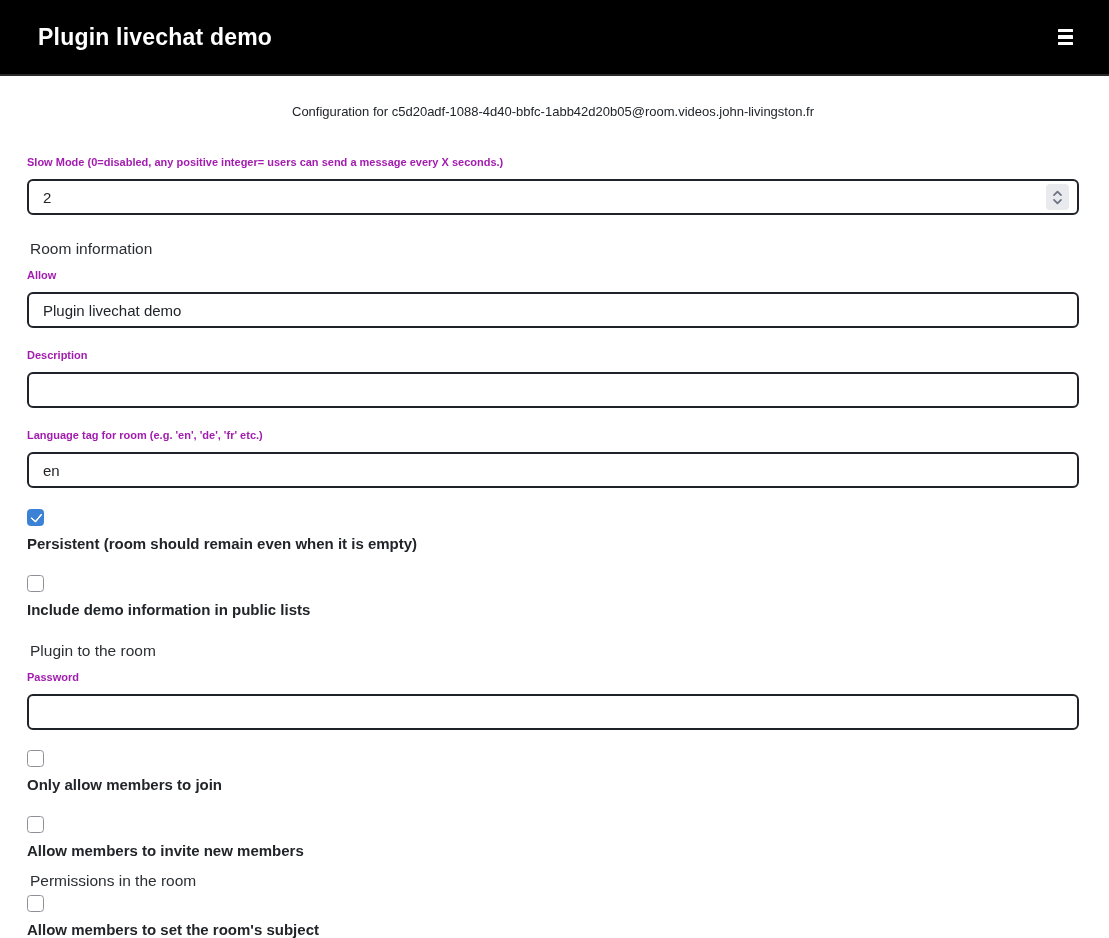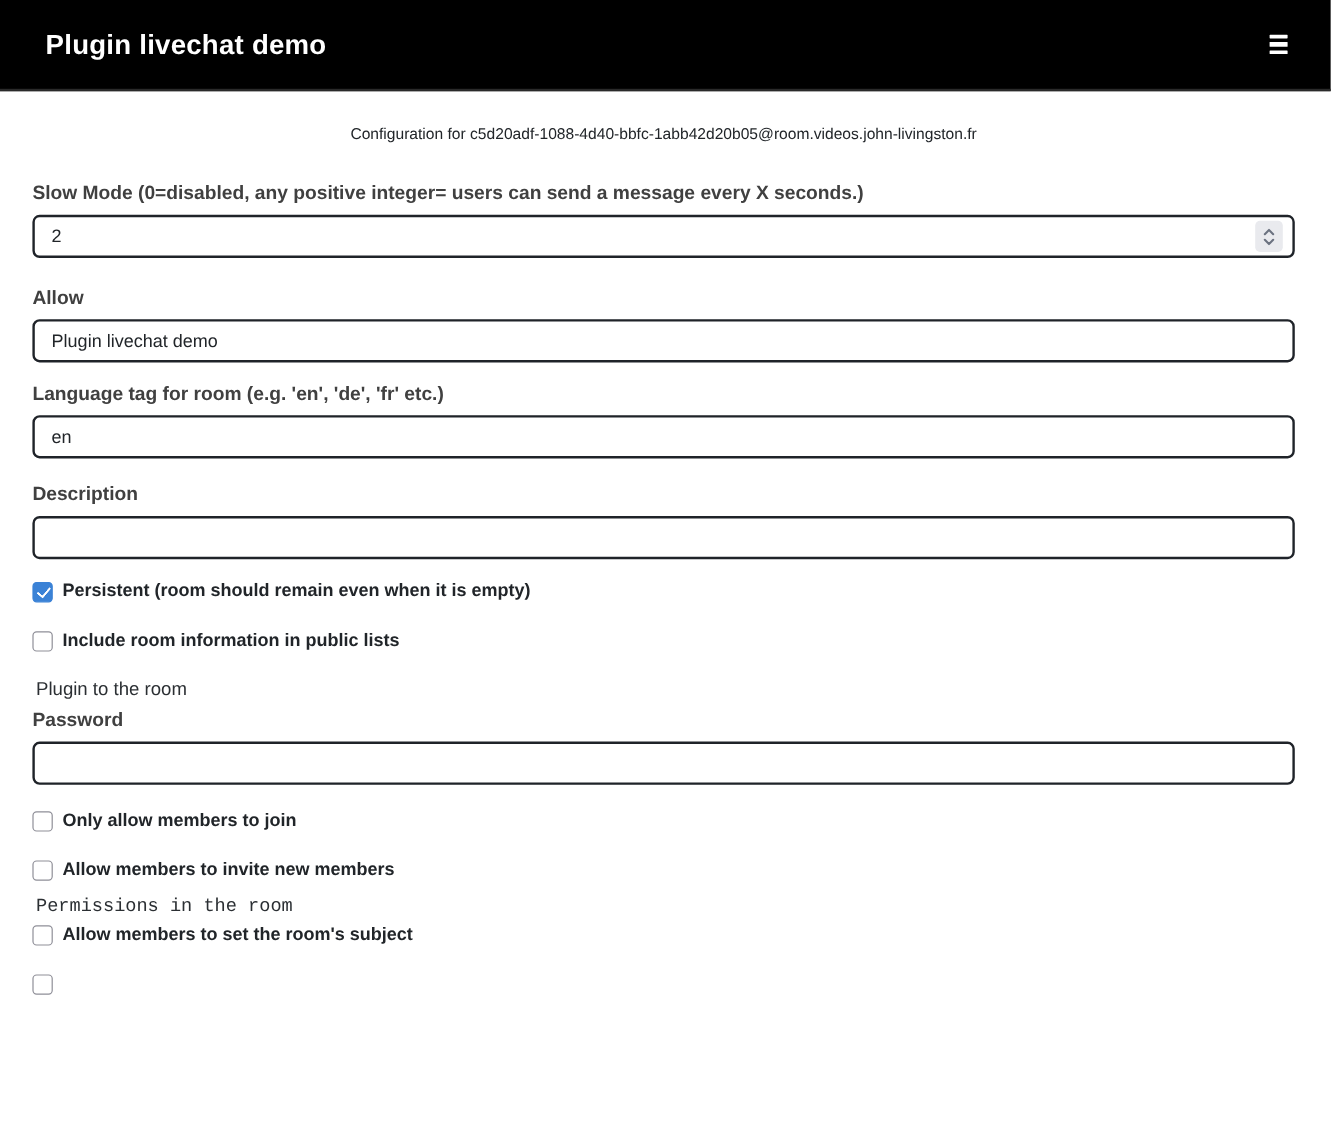--- a/index.html
+++ b/index.html
@@ -64,25 +64,25 @@
   .section-legend {
     margin: 0 0 6px 0;
     padding-left: 3px;
     font-size: 15.5px;
     color: #2b2f33;
     line-height: 20px;
   }
   .field { margin: 0; }
   .field-label {
     display: block;
-    font-size: 16px;
+    font-size: 11px;
     font-weight: bold;
     line-height: 20px;
     margin-bottom: 7px;
-    color: #404040;
+    color: #a21caf;
   }
   .text-input {
     display: block;
     width: 100%;
     height: 36px;
     padding: 6px 14px;
     font-family: "Liberation Sans", sans-serif;
     font-size: 15px;
     color: #212529;
     background: #ffffff;
@@ -102,24 +102,25 @@
     background: #e9eaee;
     border-radius: 4px;
     display: flex;
     align-items: center;
     justify-content: center;
     cursor: pointer;
   }
   
   .check-row {
     display: flex;
-    align-items: center;
+    align-items: flex-start;
     gap: 8px;
     cursor: pointer;
     min-height: 20px;
+    flex-direction: column;
   }
   .checkbox {
     flex: none;
     width: 17px; height: 17px;
     background: #ffffff;
     border: 1.5px solid #8f8f98;
     border-radius: 3.5px;
     position: relative;
     display: inline-block;
   }
@@ -167,64 +168,65 @@
       <input class="text-input" type="text" value="2" style="">
       <span class="stepper">
         <svg width="13" height="17" viewBox="0 0 13 17">
           <path d="M3 6.2 L6.5 2.6 L10 6.2" stroke="#6b7280" stroke-width="1.7" fill="none" stroke-linecap="round" stroke-linejoin="round"></path>
           <path d="M3 10.8 L6.5 14.4 L10 10.8" stroke="#6b7280" stroke-width="1.7" fill="none" stroke-linecap="round" stroke-linejoin="round"></path>
         </svg>
       </span>
     </div>
   </div>
 
+  <div class="section-legend">Room information</div>
 
   <div class="field mb-md">
     <label class="field-label">Allow</label>
     <input class="text-input" type="text" value="Plugin livechat demo" style="">
   </div>
 
+  <div class="field mb-md">
+    <label class="field-label">Description</label>
+    <input class="text-input" type="text" value="" style="">
+  </div>
+
   <div class="field mb-chk">
     <label class="field-label">Language tag for room (e.g. 'en', 'de', 'fr' etc.)</label>
     <input class="text-input" type="text" value="en" style="">
   </div>
 
-  <div class="field mb-md">
-    <label class="field-label">Description</label>
-    <input class="text-input" type="text" value="" style="">
-  </div>
-
   <label class="check-row mb-chk">
     <span class="checkbox checked"></span>
     <span class="check-label">Persistent (room should remain even when it is empty)</span>
   </label>
 
   <label class="check-row mb-chk">
     <span class="checkbox"></span>
-    <span class="check-label">Include room information in public lists</span>
+    <span class="check-label">Include demo information in public lists</span>
   </label>
 
   <div class="section-legend">Plugin to the room</div>
 
   <div class="field" style="margin-bottom:20px;">
     <label class="field-label">Password</label>
     <input class="text-input" type="text" value="" style="">
   </div>
 
   <label class="check-row mb-chk">
     <span class="checkbox"></span>
     <span class="check-label">Only allow members to join</span>
   </label>
 
   <label class="check-row" style="margin-bottom:10px;">
     <span class="checkbox"></span>
     <span class="check-label">Allow members to invite new members</span>
   </label>
 
-  <div class="section-legend" style="margin-bottom:4px;font-family:Liberation Mono, monospace;">Permissions in the room</div>
+  <div class="section-legend" style="margin-bottom:4px;">Permissions in the room</div>
 
   <label class="check-row mb-chk">
     <span class="checkbox"></span>
     <span class="check-label">Allow members to set the room's subject</span>
   </label>
 
   <label class="check-row">
     <span class="checkbox"></span>
   </label>
 </main>

